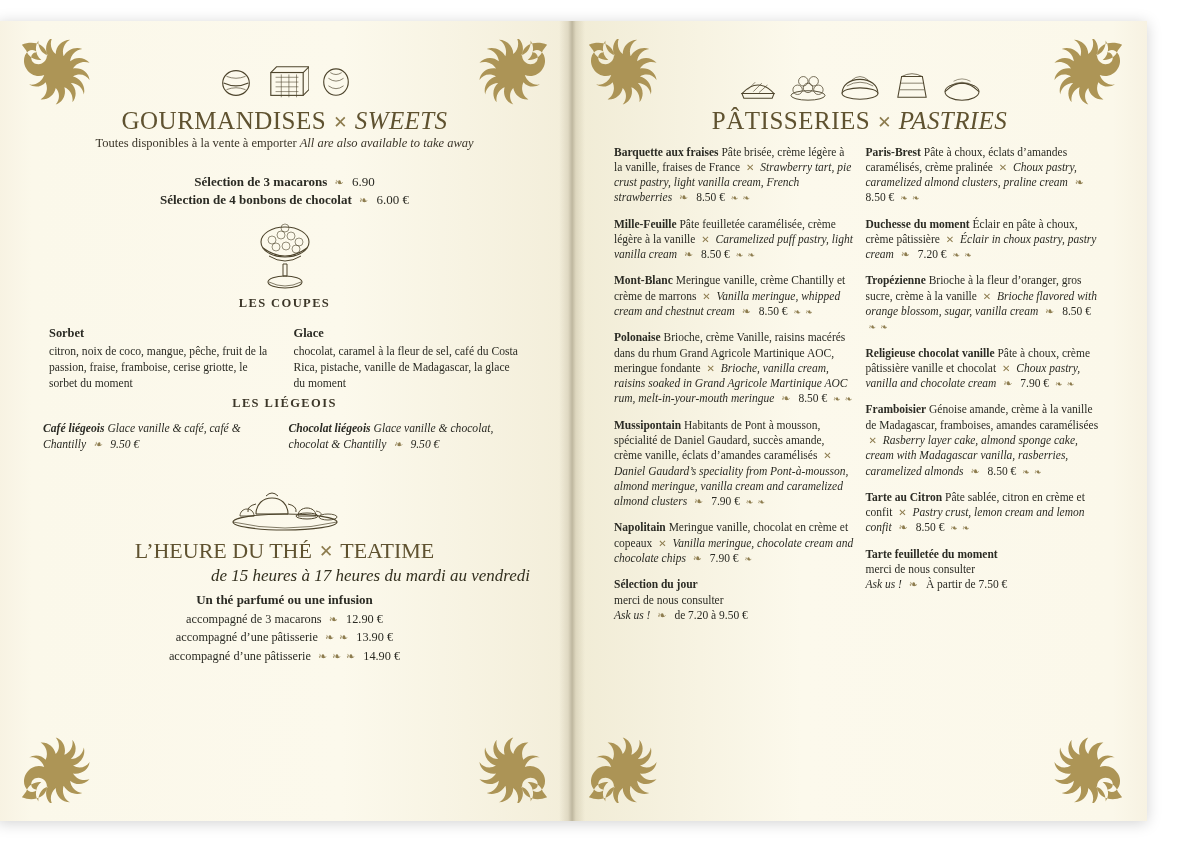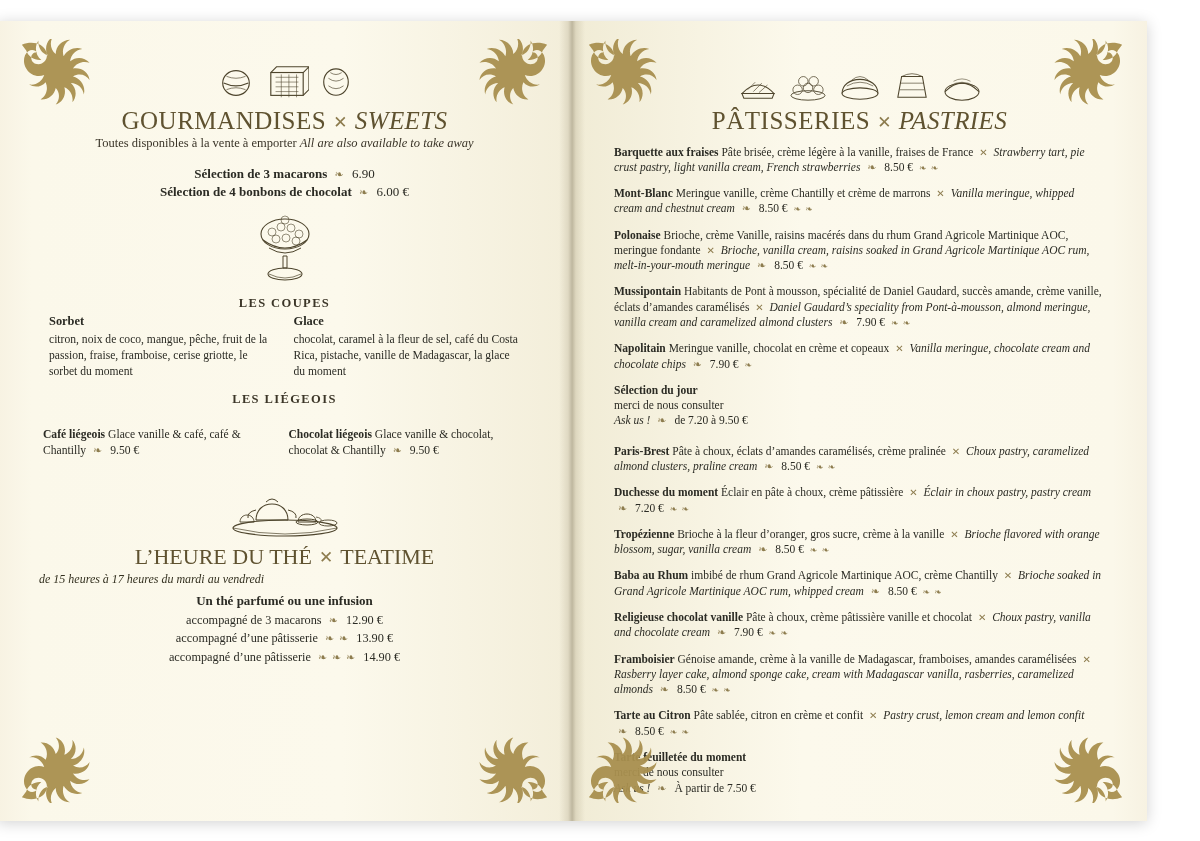--- a/index.html
+++ b/index.html
@@ -72,57 +72,57 @@
   .x-mark{color:#8d7c4e;font-size:17px;margin:0 7px;vertical-align:1px;}
   .title .en{font-style:italic;}
   .subtitle{
     font-size:12.5px;color:#3a3428;margin-top:1px;
   }
   .subtitle .en{font-style:italic;}
   .leafy{color:#8d7c4e;font-size:12px;}
 
   
   .sel-lines{
-    text-align:center;margin-top:14px;font-size:13px;line-height:1.45;
+    text-align:center;margin-top:22px;font-size:13px;line-height:1.45;
   }
   .sel-lines b{font-weight:700;}
   .dots{color:#8d7c4e;margin:0 4px;font-size:11px;letter-spacing:1px;}
 
   .cup-illus{display:flex;justify-content:center;margin:10px 0 4px;color:#4e452d;}
 
   .section-title{
     text-align:center;font-size:22px;color:#5f5230;margin-top:6px;white-space:nowrap;
   }
   .mini-head{
-    text-align:center;font-size:12.5px;letter-spacing:1.4px;color:#3c3628;margin-top:12px;font-variant:small-caps;font-weight:600;
+    text-align:center;font-size:12.5px;letter-spacing:1.4px;color:#3c3628;margin-top:4px;font-variant:small-caps;font-weight:600;
   }
   .center-line{text-align:center;font-size:12.5px;margin-top:3px;}
 
   .cols3{
-    display:flex;gap:18px;margin-top:2px;padding:0 10px;
+    display:flex;gap:18px;margin-top:14px;padding:0 10px;
   }
   .col{flex:1;font-size:11.6px;line-height:1.38;}
   .col .ch{font-weight:700;font-size:12.4px;display:block;margin-bottom:2px;}
 
   .two-items{
-    display:flex;gap:8px;margin-top:20px;padding:0 4px;font-size:11.6px;line-height:1.4;
+    display:flex;gap:8px;margin-top:10px;padding:0 4px;font-size:11.6px;line-height:1.4;font-style:italic;
   }
   .two-items .it{flex:1;}
   .two-items .ch{font-weight:700;}
 
   .tea-illus{display:flex;justify-content:center;margin:16px 0 2px;color:#4e452d;}
   .tea-sub{
-    text-align:left;font-style:italic;font-size:12px;margin-top:2px;color:#33301f;
+    text-align:right;font-style:italic;font-size:17px;margin-top:2px;color:#33301f;
   }
   .tea-bold{text-align:center;font-weight:700;font-size:13px;margin-top:6px;}
   .tea-lines{text-align:center;font-size:12.3px;line-height:1.5;margin-top:2px;}
 
   
   .pastry-cols{
-    display:flex;gap:4px;margin-top:10px;flex-direction:column;
+    display:flex;gap:12px;margin-top:10px;
   }
   .pcol{flex:1;}
   .entry{margin-bottom:11px;font-size:11.5px;line-height:1.33;}
   .entry .nm{font-weight:700;}
   .entry i{font-style:italic;}
   .price{white-space:nowrap;}
   .sm-x{color:#8d7c4e;font-size:10px;margin:0 3px;}
   .deco{color:#8d7c4e;font-size:9px;margin-left:3px;letter-spacing:1px;}
 </style>
 </head>
@@ -355,20 +355,29 @@
         <div class="entry">
           <span class="nm">Barquette aux fraises</span>
           <span>Pâte brisée, crème légère à la vanille, fraises de France</span>
           <span class="sm-x">✕</span>
           <i>Strawberry tart, pie crust pastry, light vanilla cream, French strawberries</i>
           <span class="dots">❧</span>
           <span class="price">8.50 €</span>
           <span class="deco">❧ ❧</span>
         </div>
 
+        <div class="entry">
+          <span class="nm">Mille-Feuille</span>
+          <span>Pâte feuilletée caramélisée, crème légère à la vanille</span>
+          <span class="sm-x">✕</span>
+          <i>Caramelized puff pastry, light vanilla cream</i>
+          <span class="dots">❧</span>
+          <span class="price">8.50 €</span>
+          <span class="deco">❧ ❧</span>
+        </div>
 
         <div class="entry">
           <span class="nm">Mont-Blanc</span>
           <span>Meringue vanille, crème Chantilly et crème de marrons</span>
           <span class="sm-x">✕</span>
           <i>Vanilla meringue, whipped cream and chestnut cream</i>
           <span class="dots">❧</span>
           <span class="price">8.50 €</span>
           <span class="deco">❧ ❧</span>
         </div>
@@ -439,29 +448,20 @@
         <div class="entry">
           <span class="nm">Tropézienne</span>
           <span>Brioche à la fleur d’oranger, gros sucre, crème à la vanille</span>
           <span class="sm-x">✕</span>
           <i>Brioche flavored with orange blossom, sugar, vanilla cream</i>
           <span class="dots">❧</span>
           <span class="price">8.50 €</span>
           <span class="deco">❧ ❧</span>
         </div>
 
-        <div class="entry">
-          <span class="nm">Baba au Rhum</span>
-          <span>imbibé de rhum Grand Agricole Martinique AOC, crème Chantilly</span>
-          <span class="sm-x">✕</span>
-          <i>Brioche soaked in Grand Agricole Martinique AOC rum, whipped cream</i>
-          <span class="dots">❧</span>
-          <span class="price">8.50 €</span>
-          <span class="deco">❧ ❧</span>
-        </div>
 
         <div class="entry">
           <span class="nm">Religieuse chocolat vanille</span>
           <span>Pâte à choux, crème pâtissière vanille et chocolat</span>
           <span class="sm-x">✕</span>
           <i>Choux pastry, vanilla and chocolate cream</i>
           <span class="dots">❧</span>
           <span class="price">7.90 €</span>
           <span class="deco">❧ ❧</span>
         </div>

